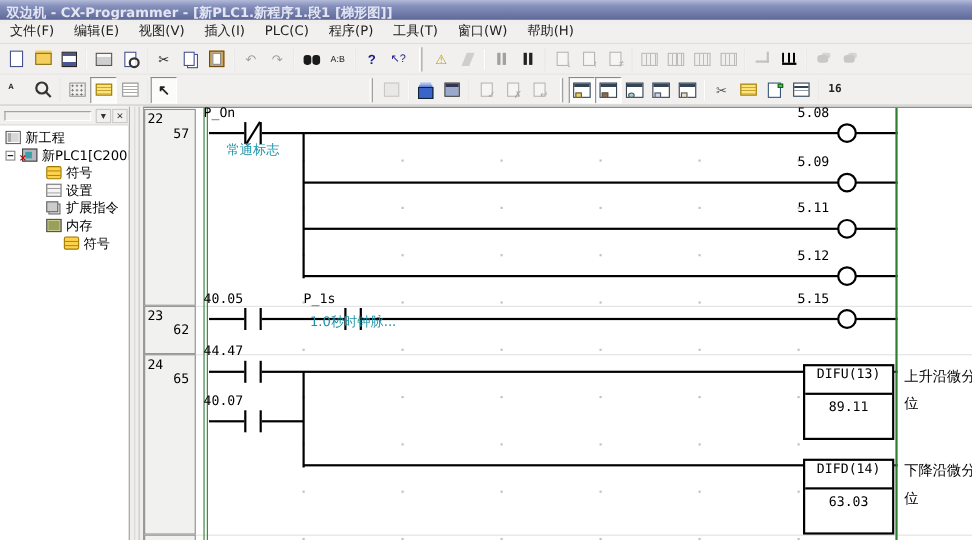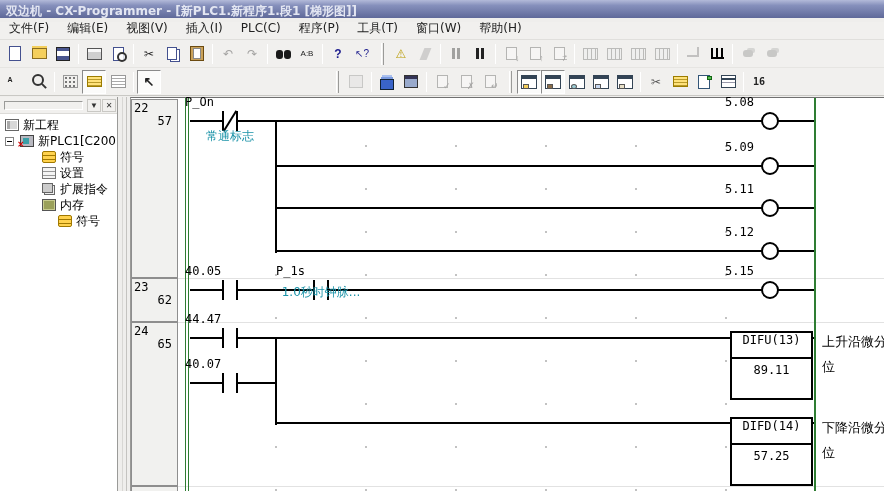--- a/index.html
+++ b/index.html
@@ -517,17 +517,17 @@
     <div class="coil" style="left: 761px; top: 281px;"></div>
     <div class="oplabel" style="left: 725px; top: 264px;">5.15</div>
     <div class="iblock" style="left: 730px; top: 331px; width: 83px; height: 69px;">
       <div class="btitle">DIFU(13)</div>
       <div class="boperand">89.11</div>
     </div>
     <div class="bcomment" style="top: 333px;">上升沿微分</div>
     <div class="bcomment" style="top: 358px;">位</div>
     <div class="iblock" style="left: 730px; top: 417px; width: 83px; height: 69px;">
       <div class="btitle">DIFD(14)</div>
-      <div class="boperand">57.25</div>
+      <div class="boperand">63.03</div>
     </div>
     <div class="bcomment" style="top: 419px;">下降沿微分</div>
     <div class="bcomment" style="top: 444px;">位</div>
   </div>
 
 </body></html>

